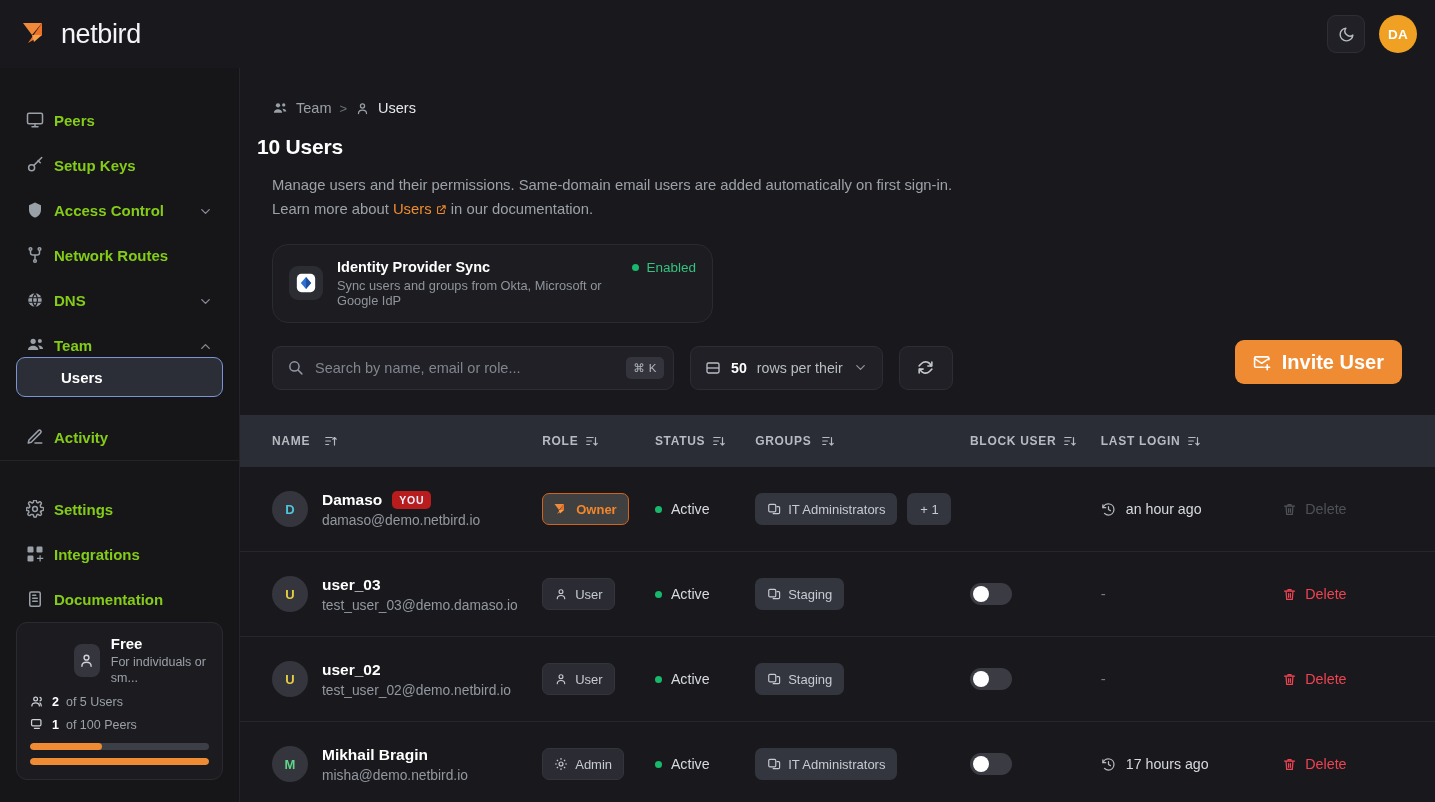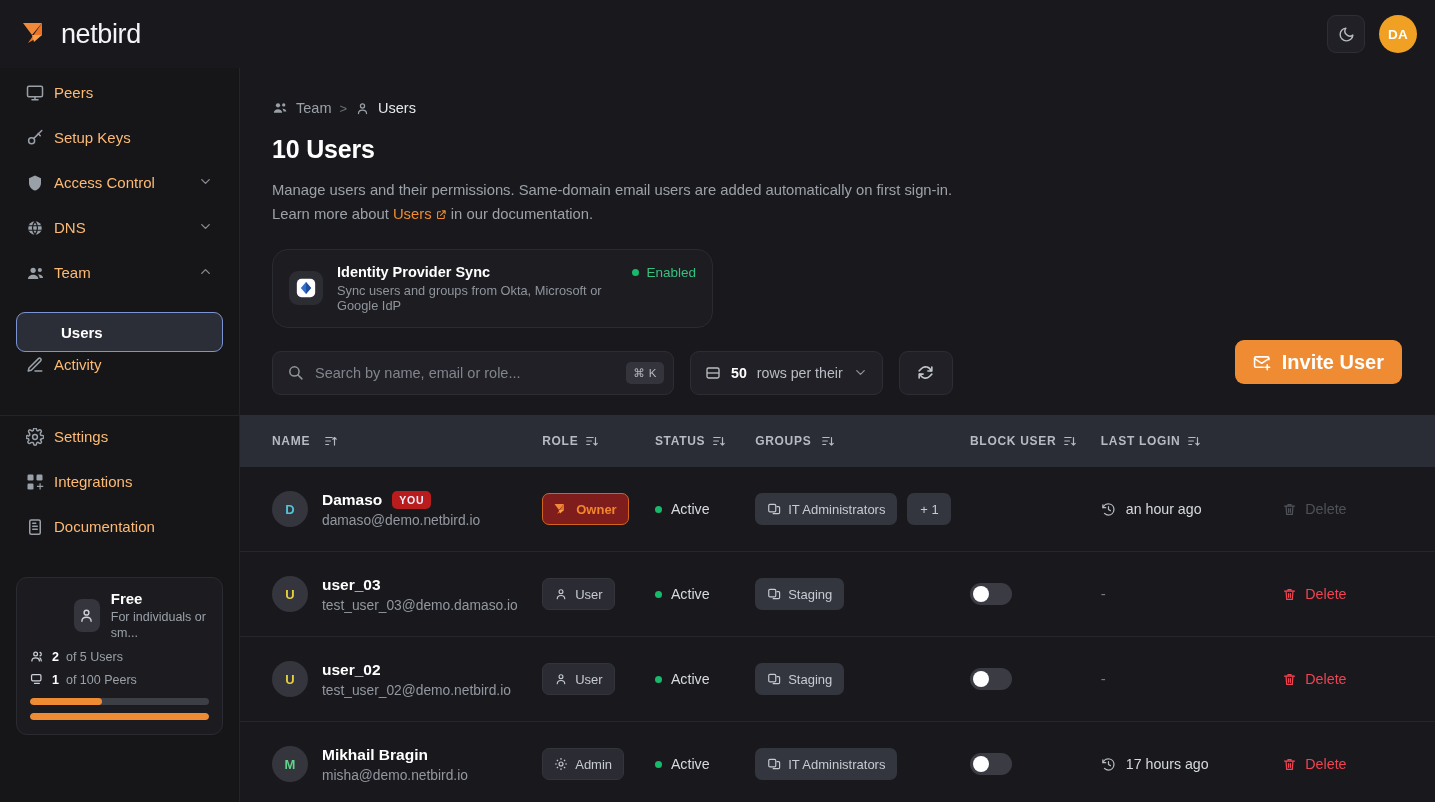--- a/index.html
+++ b/index.html
@@ -34,23 +34,23 @@
   }
 
   
   .sidebar {
     position: absolute; top: 68px; left: 0; width: 240px; height: 734px;
     background: #161619;
     border-right: 1px solid #232328;
     padding-top: 16px;
   }
   .nav-item {
-    display: flex; align-items: flex-start; height: 45px;
+    display: flex; align-items: flex-end; height: 45px;
     margin: 0 16px; padding: 0 10px; border-radius: 8px;
-    color: #fdba74; font-size: 15px; position: relative;
+    color: #84cc16; font-size: 15px; position: relative; font-weight: bold;
   }
   .nav-item .ico { width: 28px; display: flex; align-items: center; flex: 0 0 28px; }
   .nav-item .lbl { flex: 1; }
   .nav-item .chev { opacity: .85; }
   .nav-sub {
     display: flex; align-items: center; height: 40px;
     margin: 3px 16px; padding-left: 44px; border-radius: 9px;
     font-size: 15px; color: #a8abb3;
   }
   .nav-sub.active {
@@ -81,21 +81,21 @@
   .pbar2 { margin-top: 8px; }
 
   
   .main { position: absolute; top: 68px; left: 240px; width: 1195px; height: 734px; background: #19191d; }
   .crumb {
     display: flex; align-items: center; gap: 8px;
     padding: 32px 0 0 32px; font-size: 14.5px; color: #9aa0a8;
   }
   .crumb .sep { color: #6b7078; font-size: 13px; }
   .crumb .cur { color: #e5e7eb; }
-  .page-title { margin: 19px 0 0 32px; font-size: 25px; font-weight: 700; color: #fff; letter-spacing: -0.2px; }
+  .page-title { margin: 19px 0 0 17px; font-size: 21px; font-weight: 700; color: #fff; letter-spacing: -0.2px; }
   .page-desc { margin: 15px 0 0 32px; font-size: 14.8px; color: #9ca1a9; line-height: 1.62; }
   .page-desc a { color: #f08c2e; text-decoration: none; font-weight: 500; }
 
   .idp {
     margin: 22px 0 0 32px; width: 441px;
     border: 1px solid #2a2a31; border-radius: 16px; background: #1c1c21;
     padding: 14px 16px; display: flex; align-items: center; gap: 14px;
   }
   .idp-icon {
     width: 34px; height: 34px; border-radius: 9px; background: #2c2c33;
@@ -168,21 +168,21 @@
   .u-mail { font-size: 13.8px; color: #9297a0; margin-top: 4px; }
   .you-badge {
     background: #b91c1c; color: #e8f0ff; font-size: 10.5px; font-weight: 700;
     border-radius: 5px; padding: 3px 7px; letter-spacing: .7px;
   }
   .badge {
     display: inline-flex; align-items: center; gap: 7px;
     height: 32px; border-radius: 7px; padding: 0 11px;
     font-size: 13px; color: #c6cad1; background: #2b2b33; border: 1px solid #34343c;
   }
-  .badge.owner { background: #7f1d1d; border-color: #d1641d; color: #f2862b; font-weight: 600; }
+  .badge.owner { background: #404040; border-color: #d1641d; color: #f2862b; font-weight: 600; }
   .badge.group { background: #33363e; border-color: transparent; }
   .badge.plus { background: #33363e; border-color: transparent; justify-content: center; min-width: 44px; }
   .status-cell { display: flex; align-items: center; gap: 9px; font-size: 14.2px; color: #d6d9de; }
   .toggle {
     width: 42px; height: 22px; border-radius: 12px; background: #3b3b44;
     display: flex; align-items: center; padding: 3px;
   }
   .toggle > i { width: 16px; height: 16px; border-radius: 50%; background: #fff; display: block; }
   .login-cell { display: flex; align-items: center; gap: 10px; font-size: 14.2px; color: #d6d9de; }
   .dash { color: #767b84; font-size: 15px; }
@@ -248,20 +248,31 @@
       </svg>
     </span>
     <span class="lbl">Access Control</span>
     <span class="chev">
       <svg width="15" height="15" viewBox="0 0 24 24" fill="none" stroke="#9aa0a8" stroke-width="2.2" stroke-linecap="round" stroke-linejoin="round">
           <path d="M6 9l6 6 6-6"></path>
         </svg>
     </span>
   </div>
 
+  <div class="nav-item">
+    <span class="ico">
+      <svg width="18" height="18" viewBox="0 0 24 24" fill="none" stroke="#9aa0a8" stroke-width="2" stroke-linecap="round" stroke-linejoin="round">
+        <circle cx="6" cy="4" r="1.8"></circle>
+          <circle cx="18" cy="4" r="1.8"></circle>
+          <circle cx="12" cy="20" r="1.8"></circle>
+        <path d="M6 6v3a3 3 0 003 3h6a3 3 0 003-3V6M12 12v6"></path>
+      </svg>
+    </span>
+    <span class="lbl">Network Routes</span>
+  </div>
 
   <div class="nav-item">
     <span class="ico">
       <svg width="18" height="18" viewBox="0 0 24 24" fill="none" stroke="#9aa0a8" stroke-width="2">
         <circle cx="12" cy="12" r="9" fill="#9aa0a8" stroke="none"></circle>
         <path d="M3.5 9h17M3.5 15h17M12 3a14 14 0 000 18M12 3a14 14 0 010 18" stroke="#161619" stroke-width="1.6"></path>
       </svg>
     </span>
     <span class="lbl">DNS</span>
     <span class="chev">

